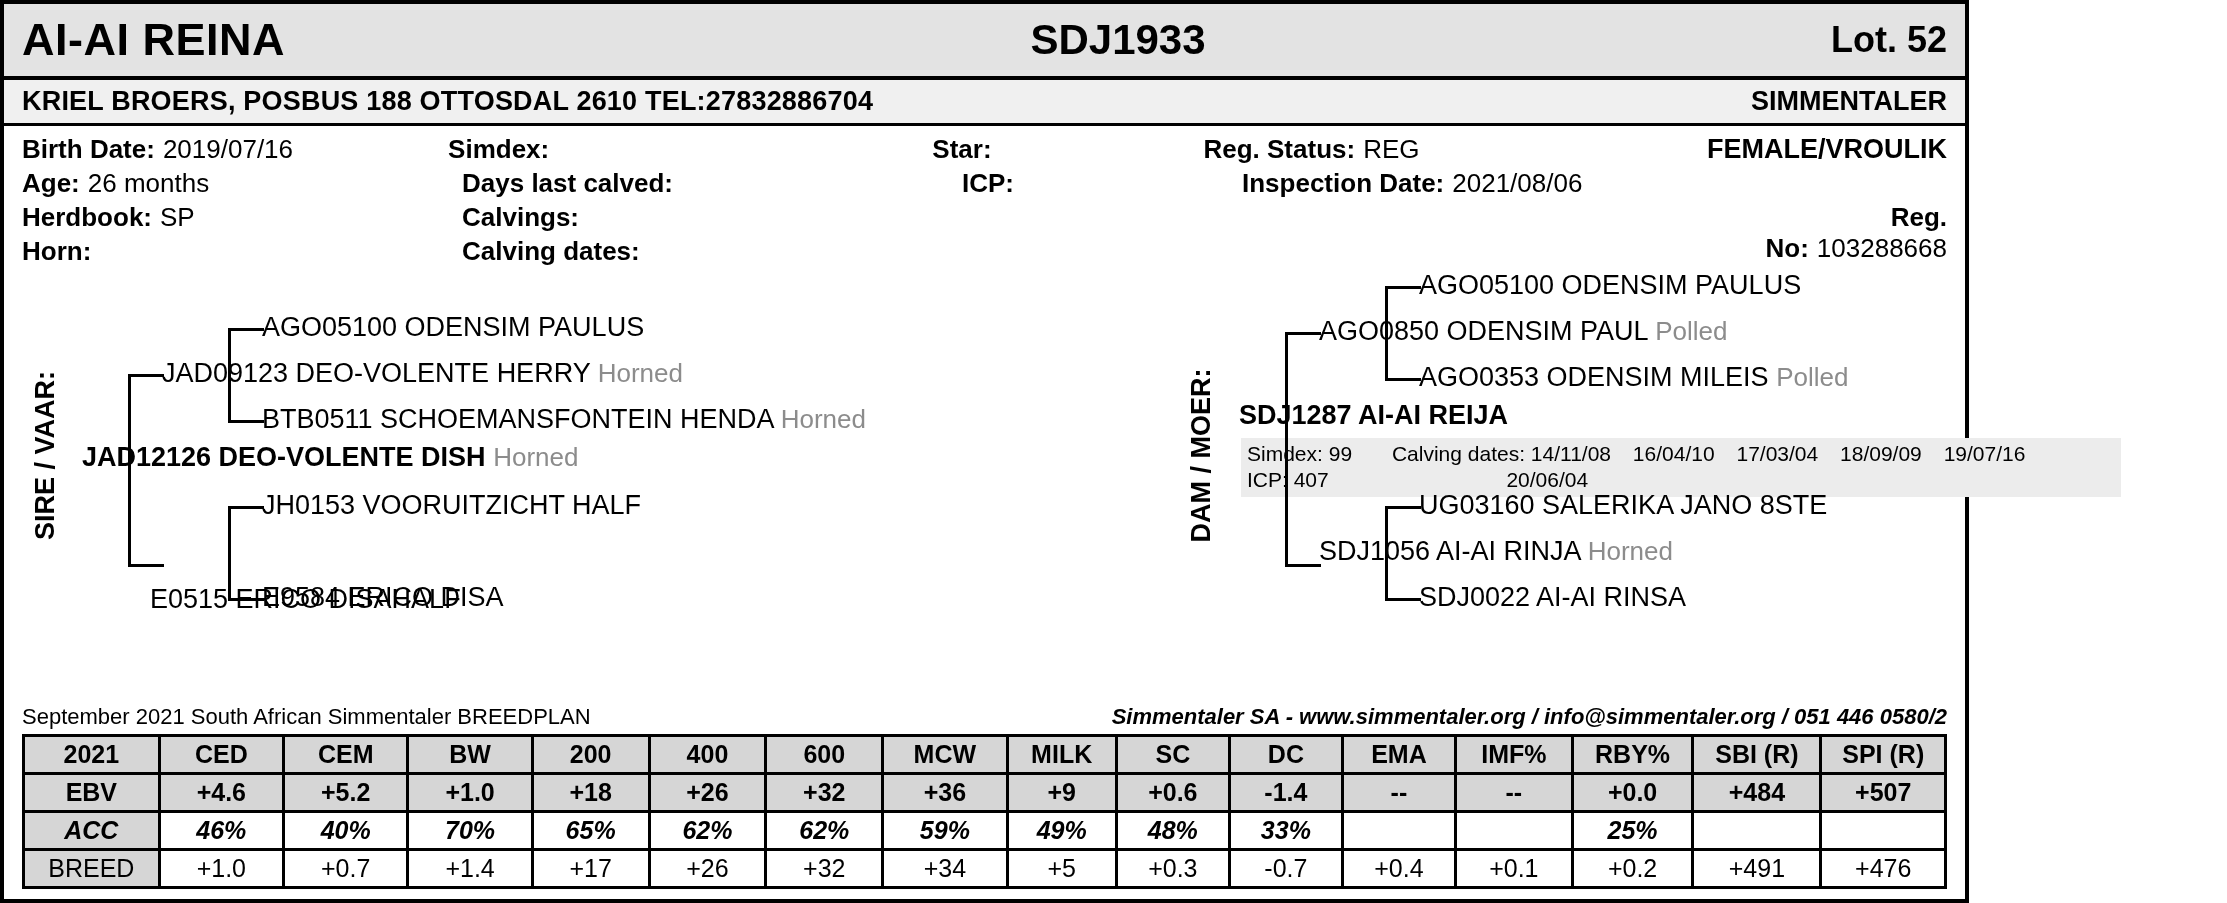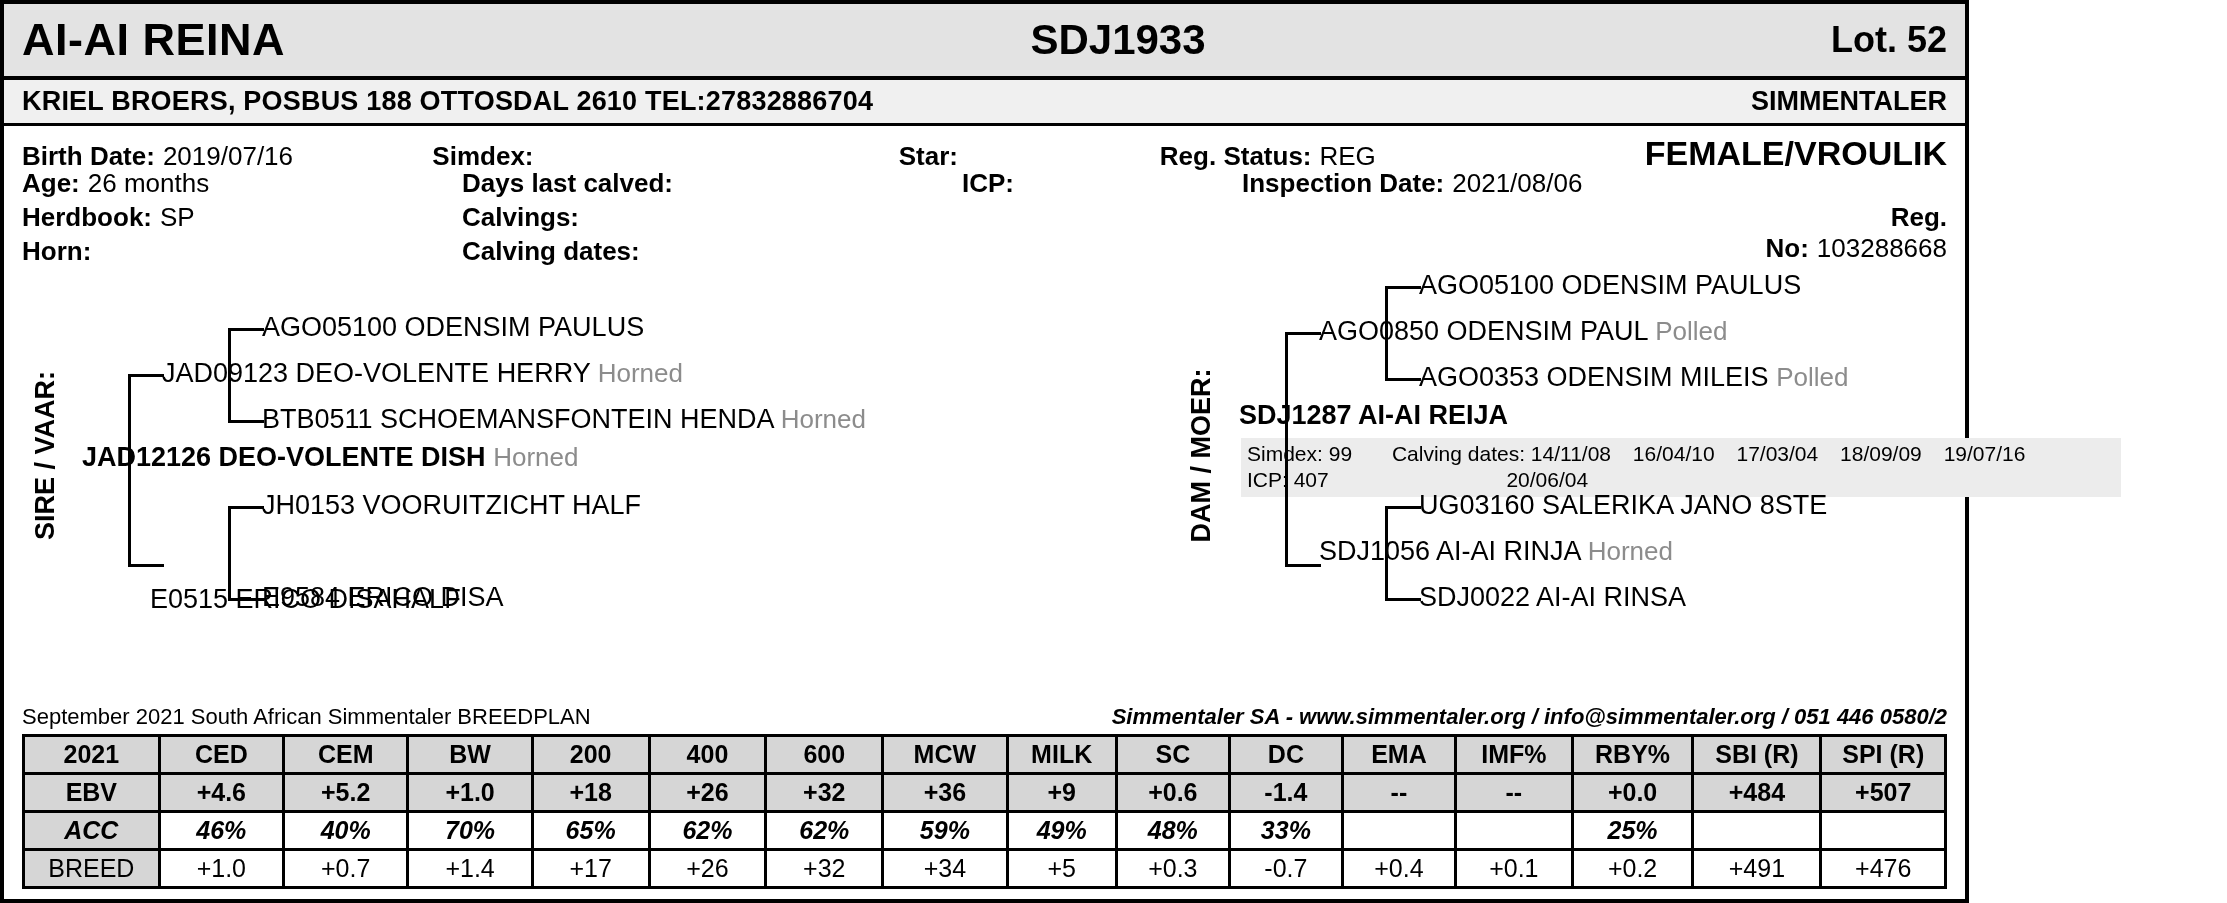--- a/index.html
+++ b/index.html
@@ -90,21 +90,21 @@
   .lbl {
     font-size: 26px;
     font-weight: bold;
     margin-right: 8px;
   }
   .val {
     font-size: 26px;
     font-weight: normal;
   }
   .sex-label {
-    font-size: 34px;
+    font-size: 27px;
     font-weight: bold;
   }
 
   
   .ped-area {
     position: relative;
     height: 390px;
     margin-top: 4px;
   }
   .ped-half {

